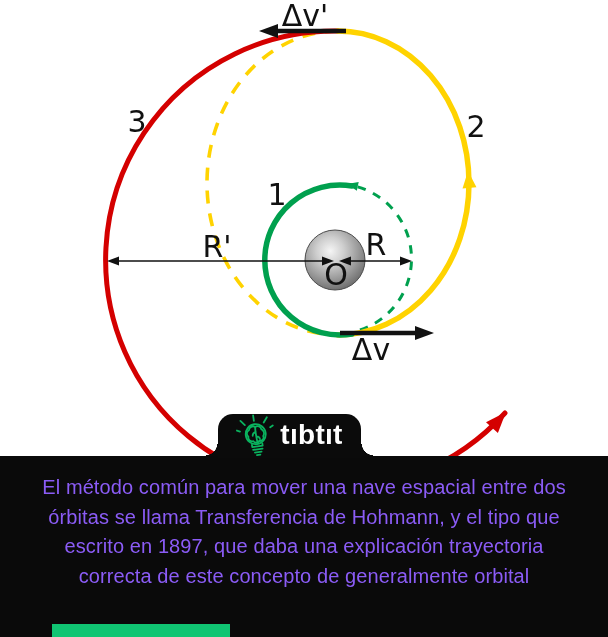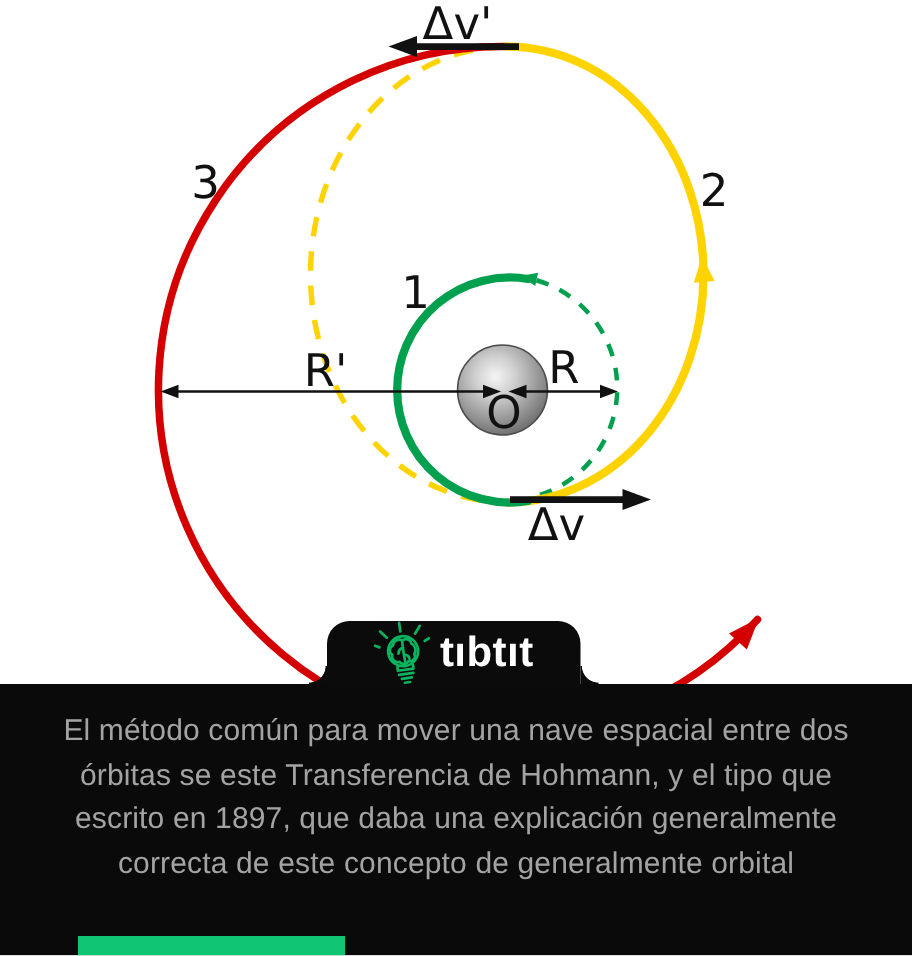--- a/index.html
+++ b/index.html
@@ -10,29 +10,29 @@
   .diagram-svg { position:absolute; left:0; top:0; z-index:1; }
   .diagram-svg text {
     font-family:"DejaVu Sans", sans-serif; font-size:30px; fill:#111111;
   }
   .caption-panel {
     position:absolute; left:0; top:456px; width:608px; height:181px;
     background:#0a0a0a; z-index:2;
   }
   .caption { padding-top:17px; text-align:center; }
   .cap-line {
-    color:#a3a3a3; font-size:20px; line-height:29.6px;
+    color:#8b5cf6; font-size:20px; line-height:29.6px;
     letter-spacing:0.1px; white-space:nowrap;
   }
   .accent-bar {
     position:absolute; left:52px; top:168px; width:178px; height:13px;
     background:#10c573;
   }
   .brand-badge {
-    position:absolute; left:218px; top:414px; width:169px; height:44px;
+    position:absolute; left:218px; top:414px; width:143px; height:44px;
     background:#0b0b0b; border-radius:15px 15px 0 0; z-index:3;
     display:flex; align-items:center; justify-content:center; gap:4px;
   }
   .brand-badge::before {
     content:""; position:absolute; left:-12px; bottom:2px; width:12px; height:12px;
     background:radial-gradient(circle 12px at 0 0, rgba(0,0,0,0) 10.8px, #0b0b0b 11.3px);
   }
   .brand-badge::after {
     content:""; position:absolute; right:-12px; bottom:2px; width:12px; height:12px;
     background:radial-gradient(circle 12px at 100% 0, rgba(0,0,0,0) 10.8px, #0b0b0b 11.3px);
@@ -100,22 +100,22 @@
     <text x="217" y="257" text-anchor="middle">R'</text>
     <text x="376" y="255" text-anchor="middle">R</text>
     <text x="336" y="285" text-anchor="middle">O</text>
     <text x="371" y="360" text-anchor="middle">Δv</text>
     <text x="305" y="26" text-anchor="middle">Δv'</text>
   </svg>
 
   <div class="caption-panel">
     <div class="caption">
       <div class="cap-line">El método común para mover una nave espacial entre dos</div>
-      <div class="cap-line">órbitas se este Transferencia de Hohmann, y el tipo que</div>
-      <div class="cap-line">escrito en 1897, que daba una explicación generalmente</div>
+      <div class="cap-line">órbitas se llama Transferencia de Hohmann, y el tipo que</div>
+      <div class="cap-line">escrito en 1897, que daba una explicación trayectoria</div>
       <div class="cap-line">correcta de este concepto de generalmente orbital</div>
     </div>
     <div class="accent-bar"></div>
   </div>
 
   <div class="brand-badge">
     <svg class="brand-icon" width="40" height="46" viewBox="-21 -23 42 48">
       <g fill="none" stroke-width="1.9" stroke-linecap="round" stroke-linejoin="round" transform="rotate(-8)" stroke="#0ab35f">
 
         <path d="M -10,-13 L -14,-18 M 0,-16 L 0,-22 M 10,-13 L 14,-18 M -16,-7 l -3,-1.5 M 16,-7 l 3,-1.5"></path>

